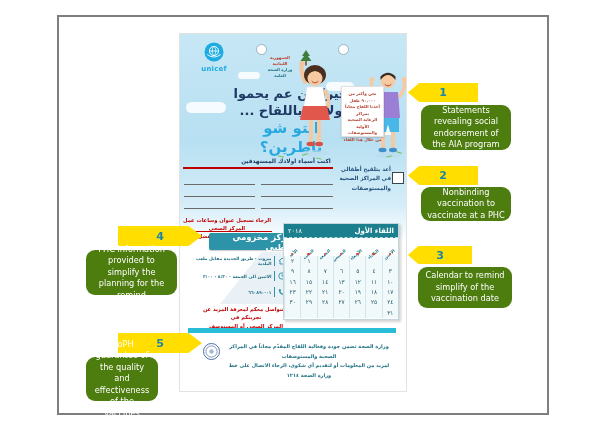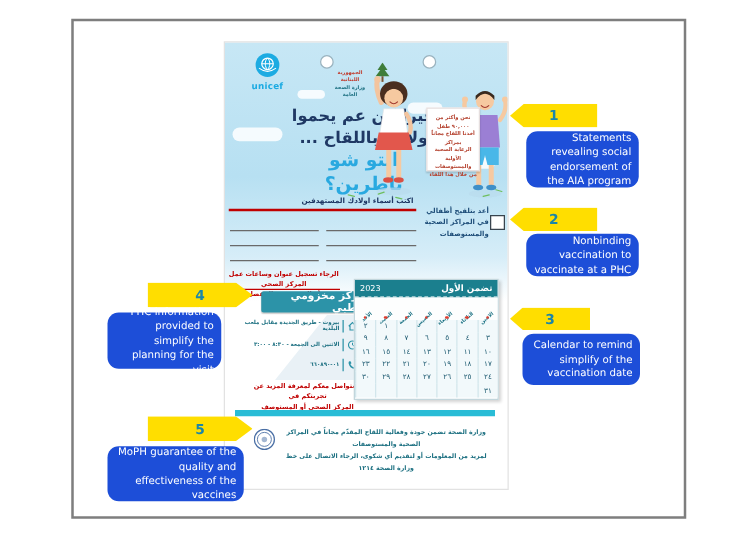--- a/index.html
+++ b/index.html
@@ -70,32 +70,32 @@
   .wd{position:relative}
   .wd span{position:absolute;bottom:4px;right:2px;transform:rotate(-40deg);transform-origin:100% 100%;font-size:4px;color:#176f80;white-space:nowrap;font-weight:bold}
   .wd i{position:absolute;bottom:1px;left:50%;margin-left:-1.2px;width:2.4px;height:2.4px;border-radius:50%;background:#e03b2e}
   .cal-grid{display:grid;grid-template-columns:repeat(7,1fr);grid-auto-rows:10.3px;direction:rtl;background:#f2f9fb;height:62px}
   .cal-cell{display:flex;align-items:center;justify-content:center;font-size:5.8px;color:#1d5a70;border-left:.5px solid #d2e6ec}
 
   
   .arrow{position:absolute;background:#ffde00;display:flex;align-items:center;justify-content:center;font-size:11px;font-weight:bold;color:#1b86a8}
   .arrow.left{clip-path:polygon(0 50%,16% 0,100% 0,100% 100%,16% 100%)}
   .arrow.right{clip-path:polygon(0 0,84% 0,100% 50%,84% 100%,0 100%)}
-  .callout-box{position:absolute;background:#1d4ed8;border-radius:9px;color:#fff;display:flex;align-items:center;justify-content:center;
-    text-align:right;font-size:8.2px;line-height:1.4;padding:3px 6px;box-sizing:border-box}
+  .callout-box{position:absolute;background:#4d7c0f;border-radius:9px;color:#fff;display:flex;align-items:center;justify-content:center;
+    text-align:center;font-size:8.2px;line-height:1.4;padding:3px 6px;box-sizing:border-box}
   .a1{left:408px;top:83px;width:70px;height:19px}
   .b1{left:421px;top:105px;width:90px;height:45px}
   .a2{left:408px;top:166px;width:70px;height:19px}
   .b2{left:421px;top:187px;width:90px;height:34px}
   .a3{left:408px;top:246px;width:64px;height:18px}
   .b3{left:418px;top:267px;width:94px;height:41px}
   .a4{left:118px;top:226px;width:84px;height:20px}
   .b4{left:86px;top:250px;width:91px;height:45px}
   .a5{left:118px;top:333px;width:84px;height:20px}
-  .b5{left:86px;top:357px;width:109px;height:44px}
+  .b5{left:86px;top:357px;width:72px;height:44px}
 </style>
 </head>
 <body>
 
 <div class="page-border"></div>
 
 <div class="flyer">
   <div class="cloud cloud1"></div>
   <div class="cloud cloud2"></div>
   <div class="cloud cloud3"></div>
@@ -255,22 +255,22 @@
       <circle cx="8.5" cy="8.5" r="2.2" fill="#4a6fa5" opacity=".5"></circle>
     </svg>
   </span>
   <div class="footer-text">
     <div>وزارة الصحة تضمن جودة وفعالية اللقاح المقدّم مجاناً في المراكز الصحية والمستوصفات</div>
     <div>لمزيد من المعلومات أو لتقديم أي شكوى، الرجاء الاتصال على خط وزارة الصحة ١٢١٤</div>
   </div>
 
   <div class="calendar">
     <div class="cal-header">
-      <span class="cal-month">تضمن الأول</span>
-      <span class="cal-year">2023</span>
+      <span class="cal-month">اللقاء الأول</span>
+      <span class="cal-year">٢٠١٨</span>
     </div>
     <div class="cal-weekdays" id="cal-weekdays">
         <div class="wd">
           <span>الاثنين</span>
           <i></i>
         </div>
         <div class="wd">
           <span>الثلاثاء</span>
           <i></i>
         </div>
@@ -345,16 +345,16 @@
 <div class="arrow left a1">1</div>
 <div class="callout-box b1">Statements revealing social endorsement of the AIA program</div>
 
 <div class="arrow left a2">2</div>
 <div class="callout-box b2">Nonbinding vaccination to vaccinate at a PHC</div>
 
 <div class="arrow left a3">3</div>
 <div class="callout-box b3">Calendar to remind simplify of the vaccination date</div>
 
 <div class="arrow right a4">4</div>
-<div class="callout-box b4">PHC information provided to simplify the planning for the visit</div>
+<div class="callout-box b4">PHC information provided to simplify the planning for the remind</div>
 
 <div class="arrow right a5">5</div>
 <div class="callout-box b5">MoPH guarantee of the quality and effectiveness of the vaccines</div>
 
 </body></html>

